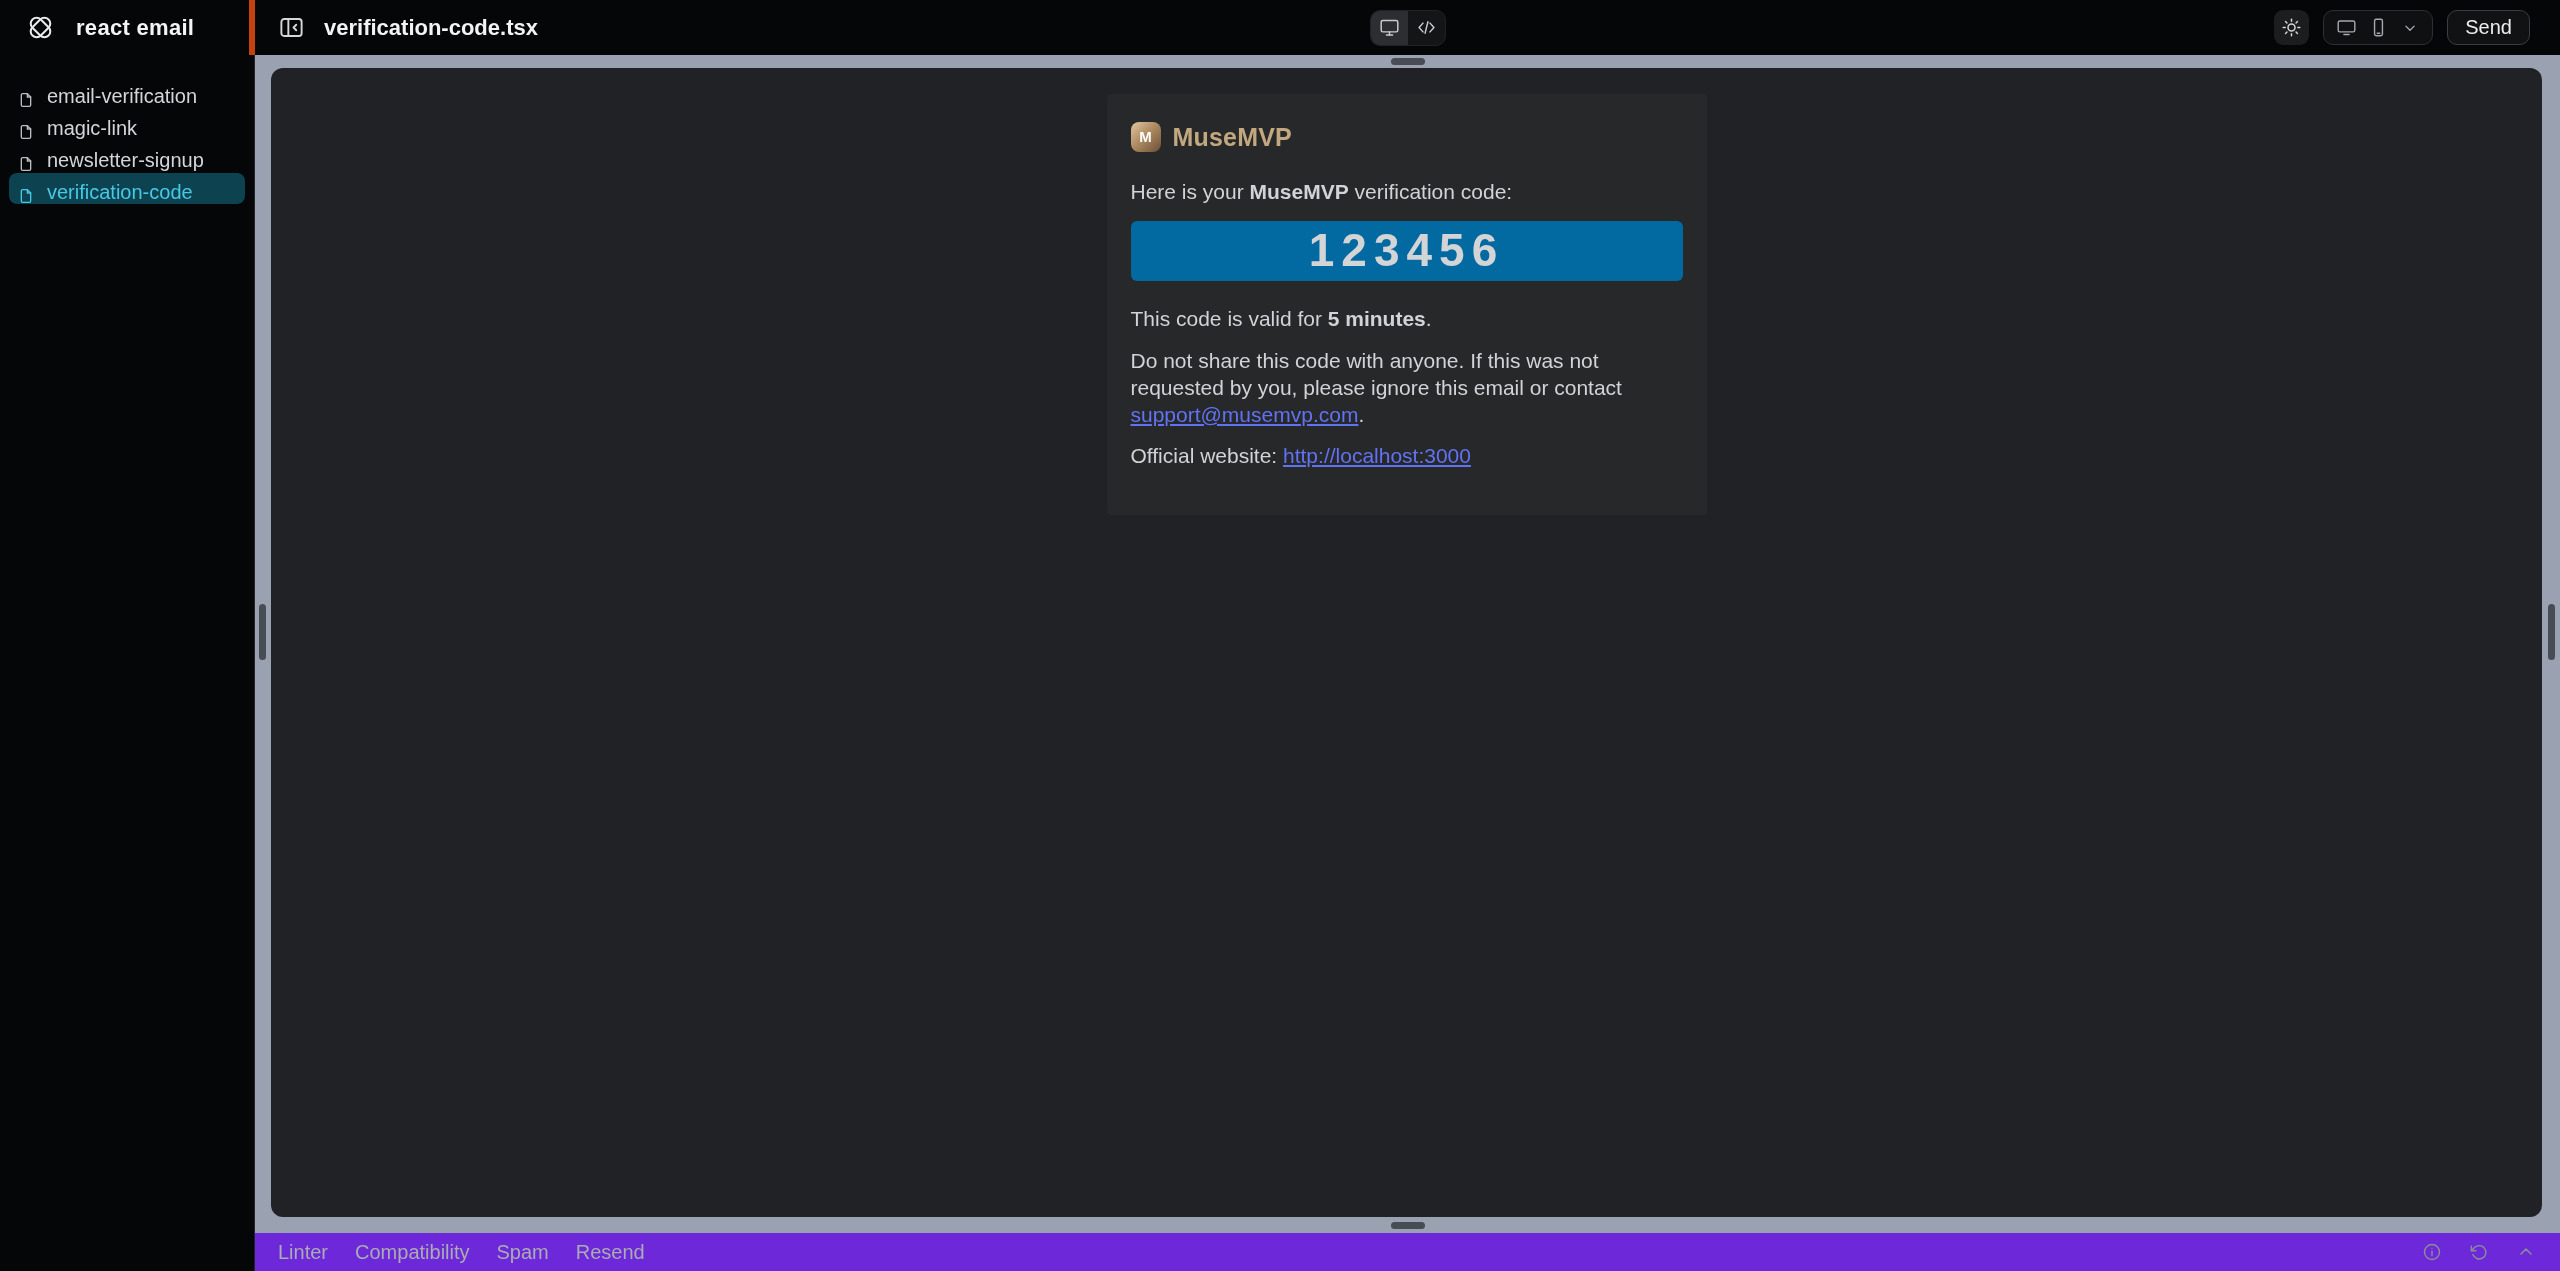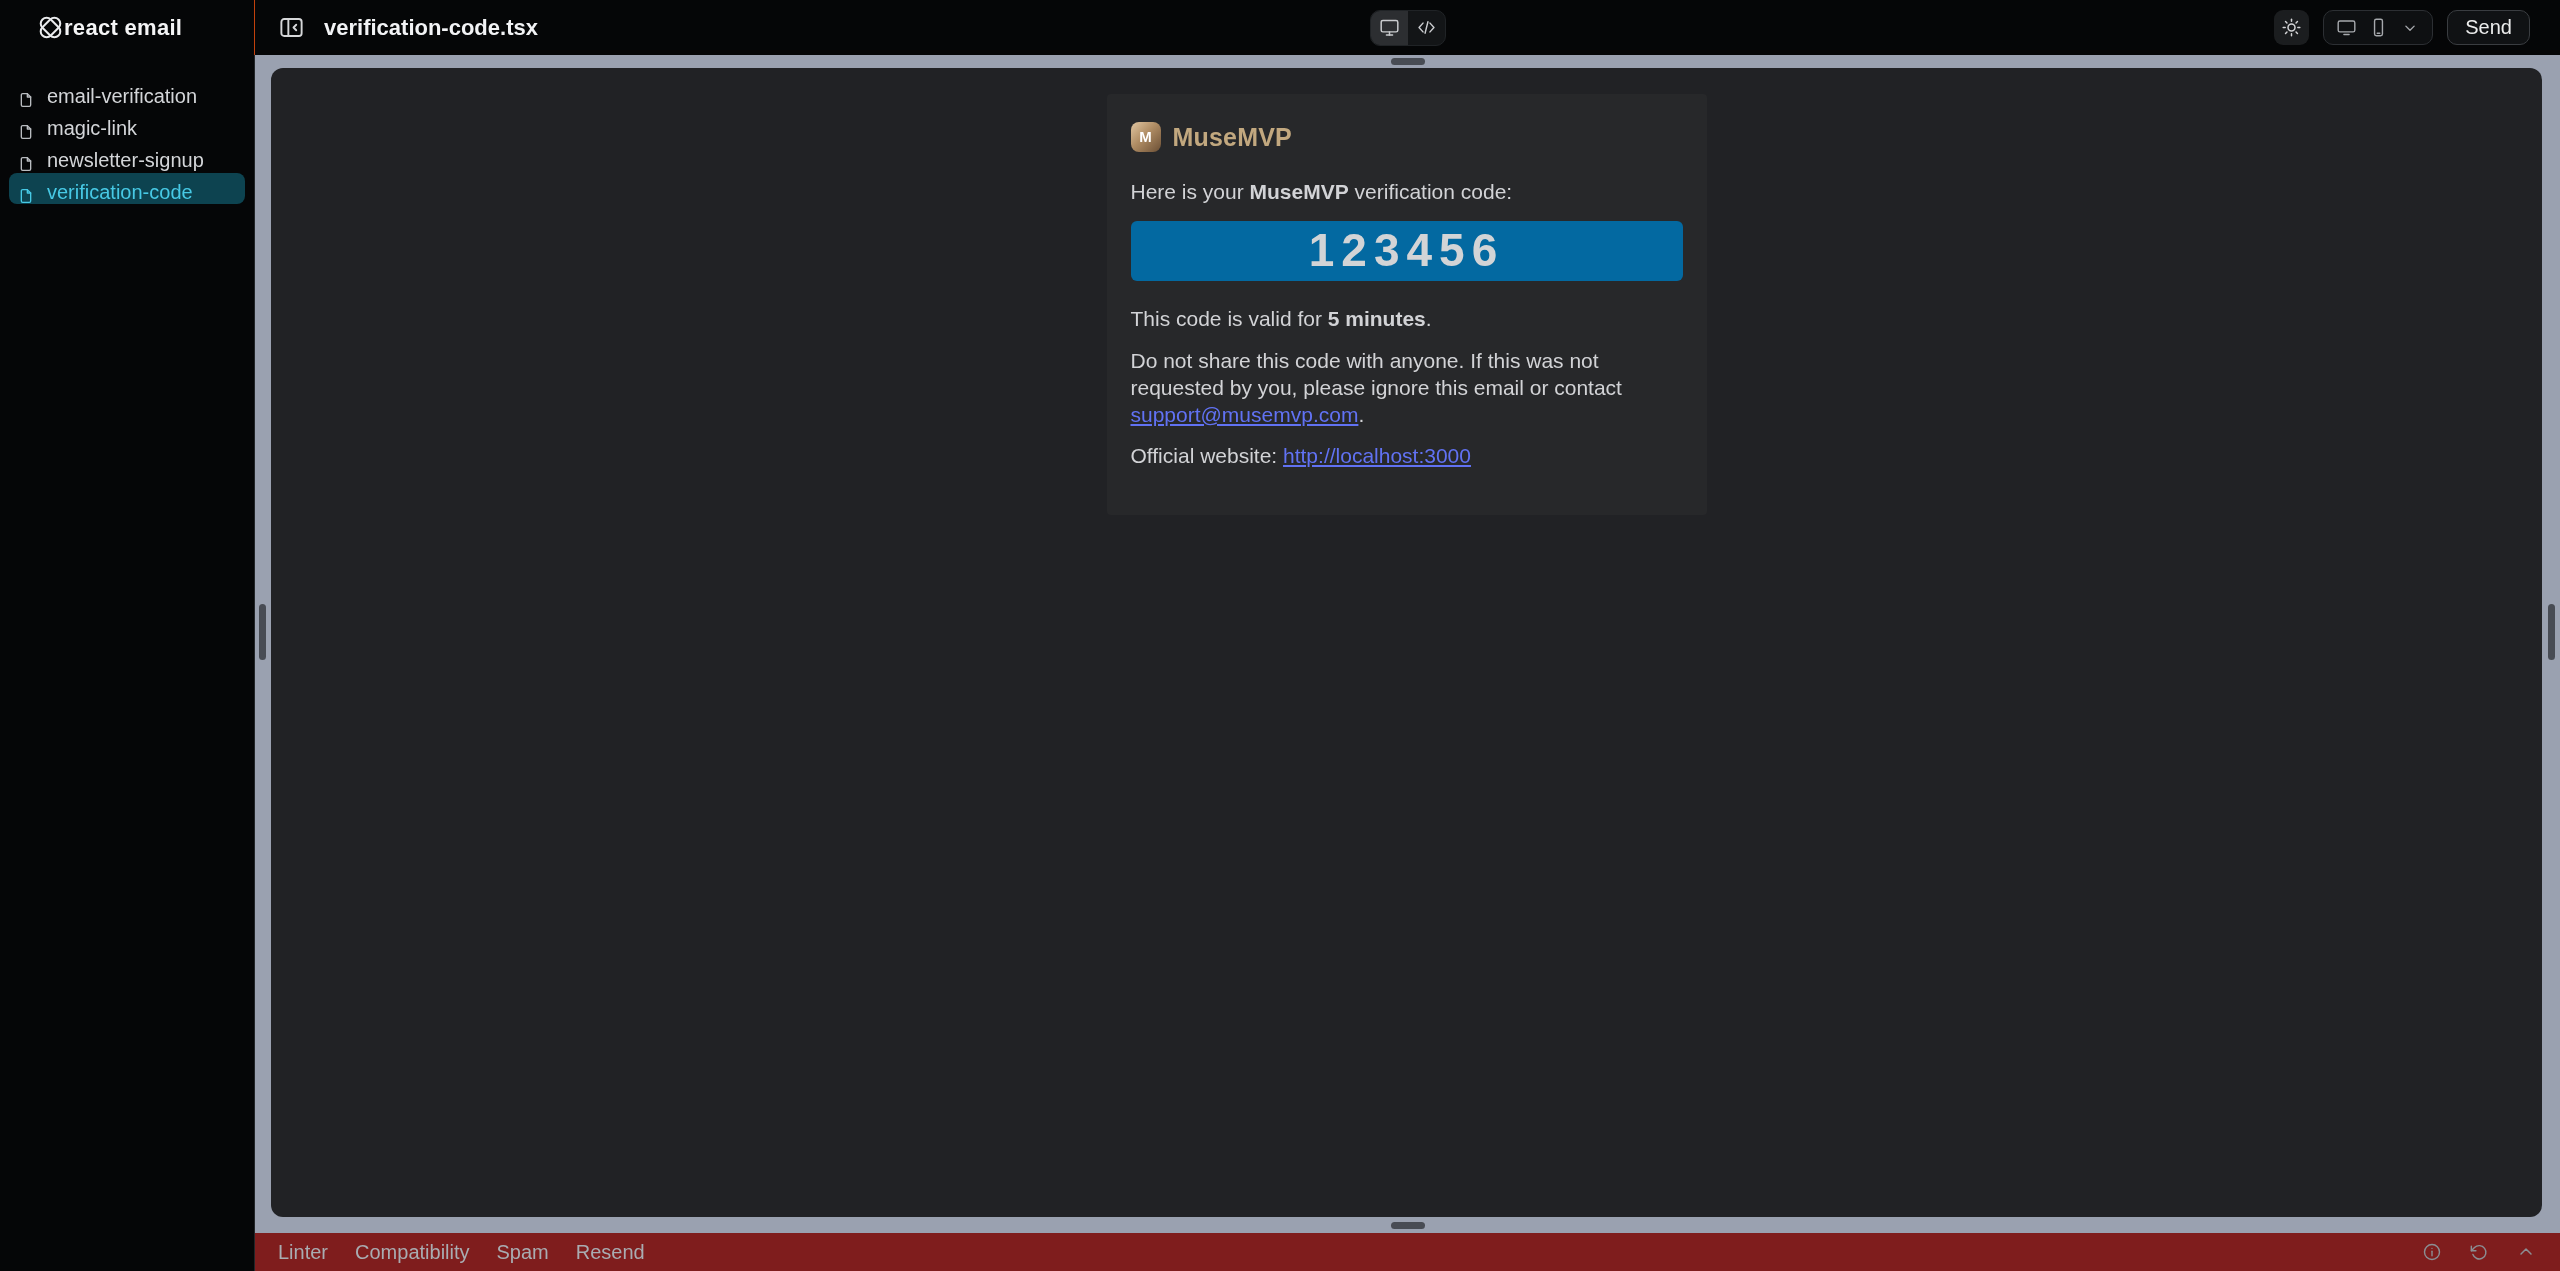--- a/index.html
+++ b/index.html
@@ -9,21 +9,21 @@
     background: #060708;
     color: #e7e8ea;
     -webkit-font-smoothing: antialiased;
   }
   .app { width: 2560px; height: 1271px; display: flex; flex-direction: column; }
 
   
   .topbar { height: 55px; display: flex; background: #050607; flex: 0 0 55px; }
   .topbar-left {
     width: 255px; flex: 0 0 255px; display: flex; align-items: center;
-    padding-left: 37px; gap: 0; border-right: 1px solid #c2410c;
+    padding-left: 27px; gap: 22px; border-right: 6px solid #c2410c;
   }
   .brand-text { font-size: 22px; font-weight: 700; letter-spacing: .3px; color: #f4f4f5; }
   .topbar-main { flex: 1; position: relative; display: flex; align-items: center; }
   .file-head { display: flex; align-items: center; gap: 19px; padding-left: 23px; }
   .icon-btn {
     background: none; border: none; color: #d6d7d9; display: inline-flex;
     align-items: center; justify-content: center; cursor: pointer; padding: 0;
   }
   .file-title { font-size: 22px; font-weight: 600; color: #f2f3f5; }
 
@@ -102,21 +102,21 @@
   .code-box {
     background: #0369a1; border-radius: 6px; height: 60px; margin: 14px 0 25px 0;
     display: flex; align-items: center; justify-content: center;
   }
   .code-text { font-size: 46px; font-weight: 700; letter-spacing: 7px; color: #d2d4d6; }
   a.mail-link { color: #6172f3; text-decoration: underline; cursor: pointer; }
   .signature { color: #cfd0d3; }
 
   
   .bottombar {
-    height: 38px; flex: 0 0 38px; background: #7f1d1d; display: flex; align-items: center;
+    height: 38px; flex: 0 0 38px; background: #6d28d9; display: flex; align-items: center;
     padding: 0 24px 0 23px; gap: 27px;
   }
   .tab-btn {
     background: none; border: none; color: #a9acb1; font-size: 20px;
     font-family: inherit; cursor: pointer; padding: 0;
   }
   .bottombar .spacer { flex: 1; }
   .bb-icon {
     background: none; border: none; color: #8b8e93; display: flex;
     align-items: center; justify-content: center; cursor: pointer; padding: 0;

